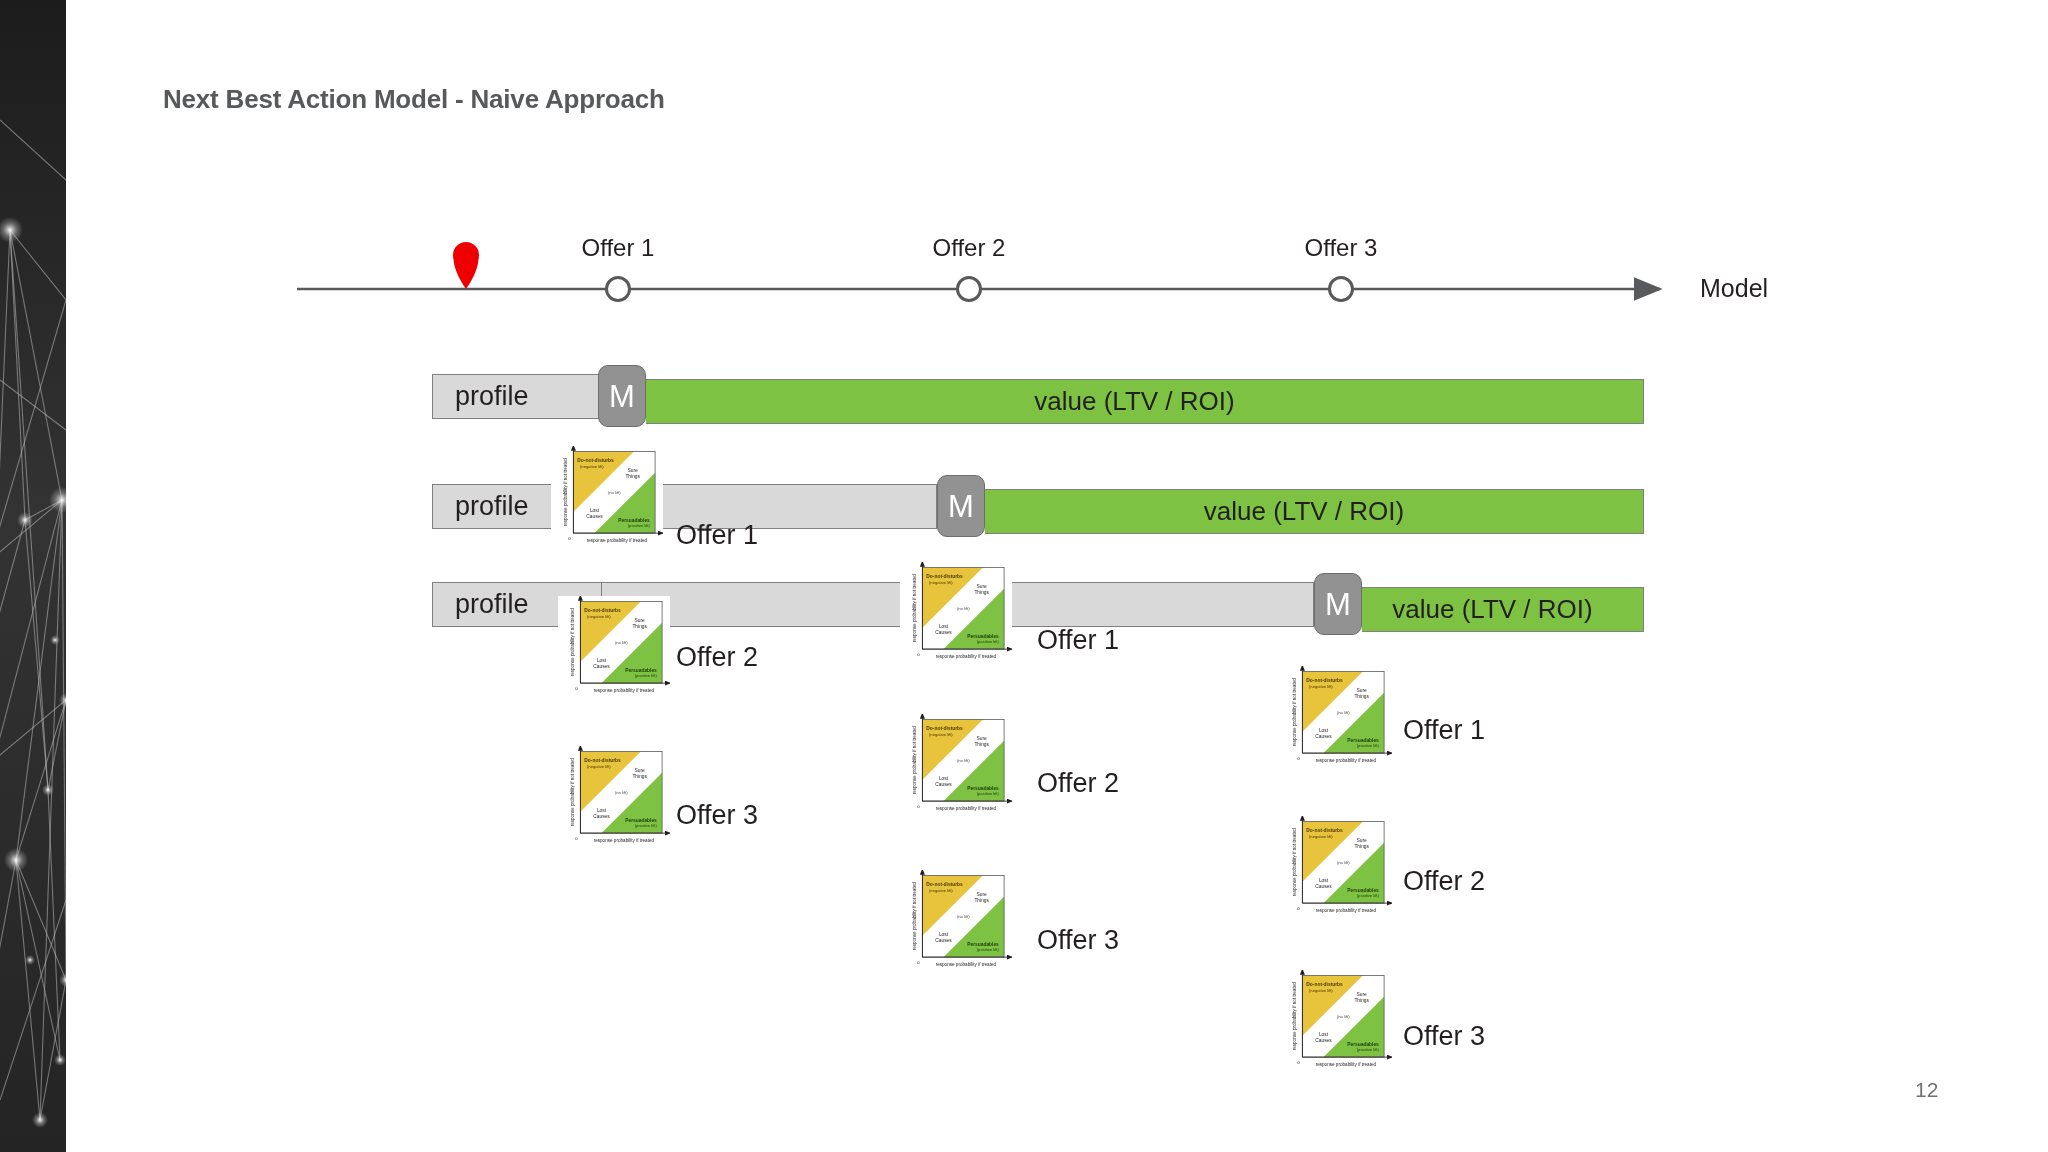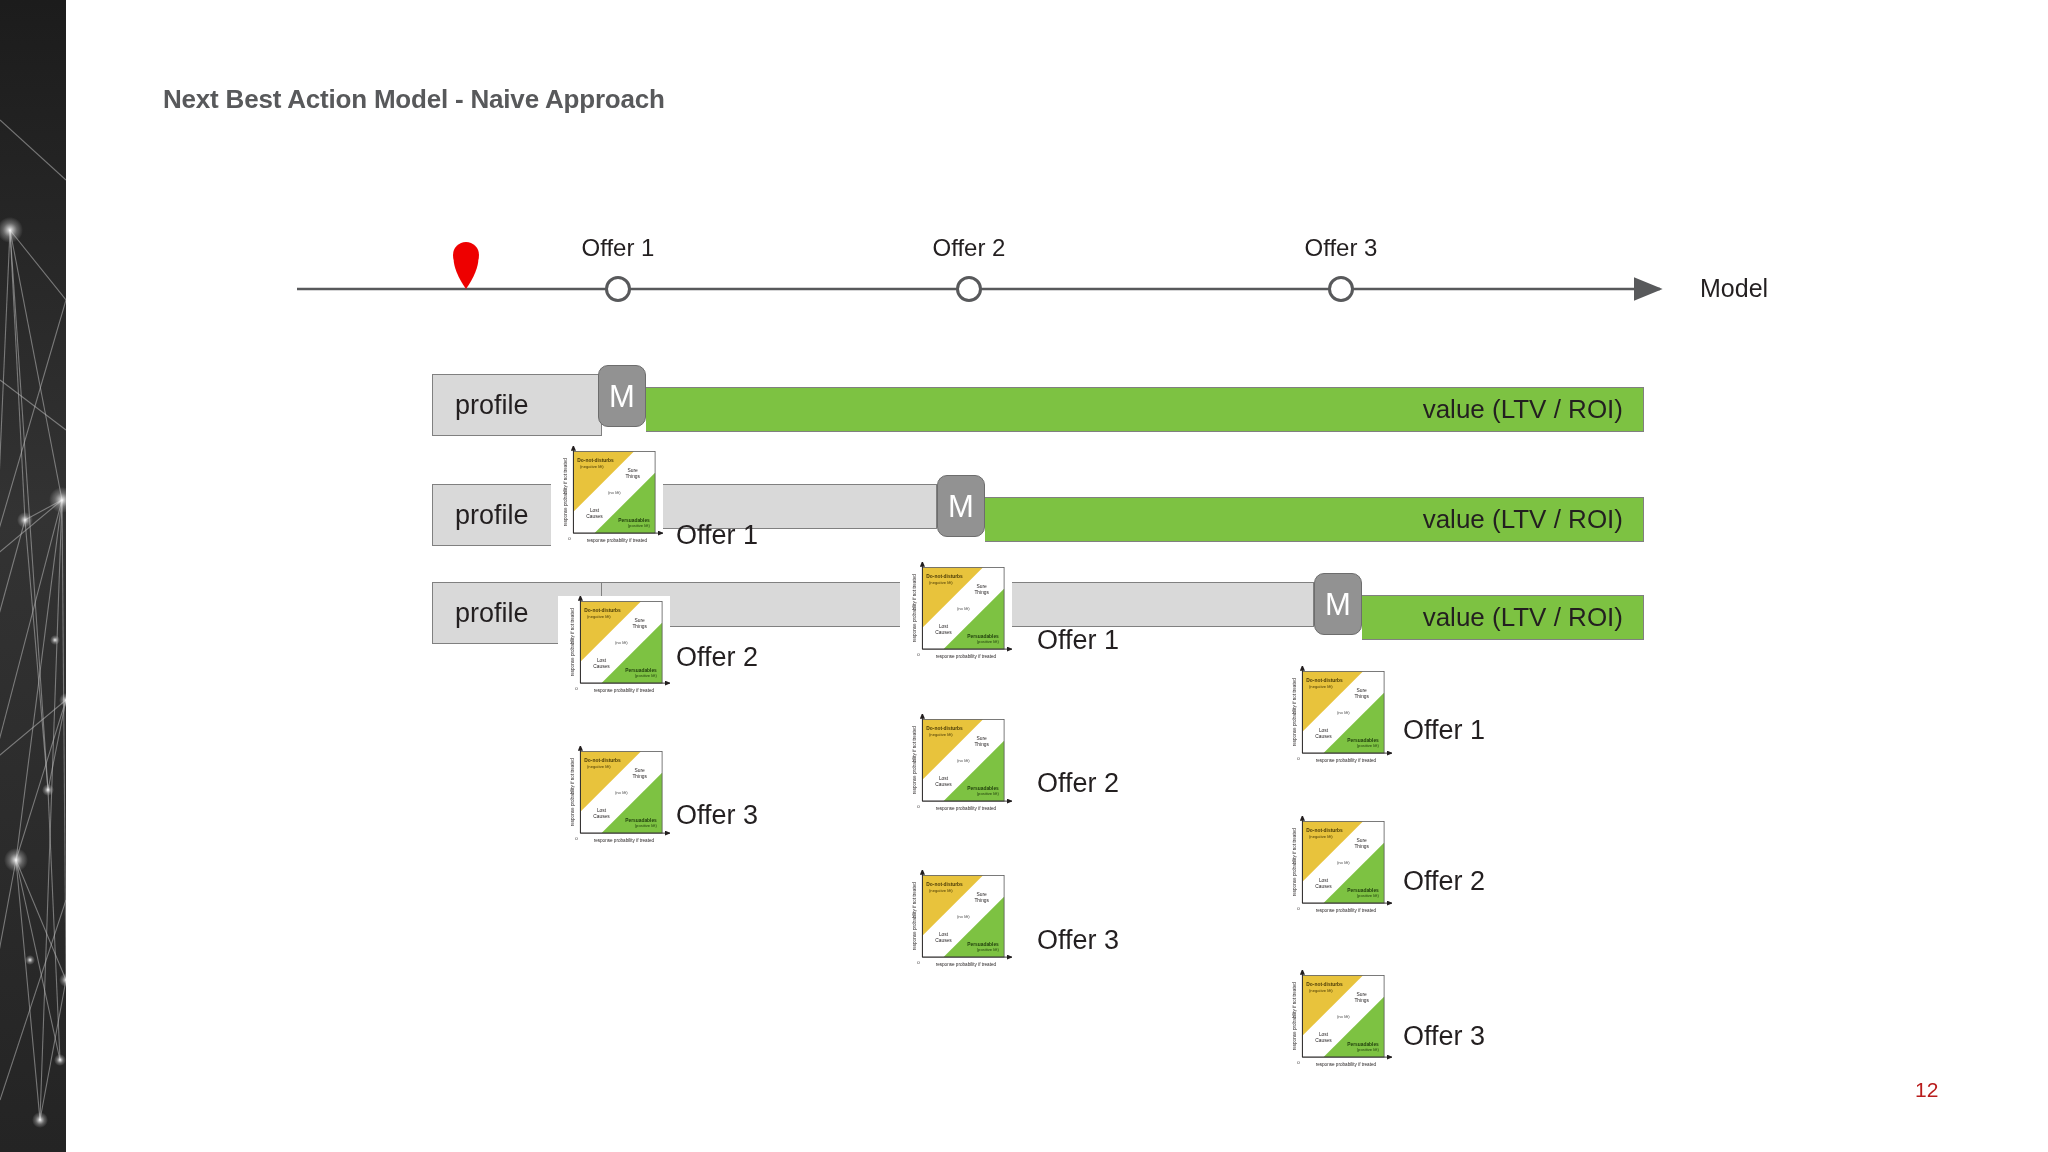--- a/index.html
+++ b/index.html
@@ -33,35 +33,35 @@
     transform: translateX(-50%); white-space: nowrap;
   }
   #time-label {
     position: absolute; left: 1700px; top: 274px;
     font-size: 25px; color: #231f20; white-space: nowrap;
   }
 
   
   .row { position: absolute; height: 45px; }
   .seg-profile {
-    position: absolute; top: 0; height: 62px;
+    position: absolute; top: 0; height: 45px;
     background: #d9d9d9; border: 1px solid #808080;
     display: flex; align-items: center;
   }
   .seg-profile span {
     margin-left: 22px; font-size: 27px; color: #231f20; white-space: nowrap;
   }
   .seg-gray {
     position: absolute; top: 0; height: 45px;
     background: #d9d9d9; border: 1px solid #808080; border-left: none;
   }
   .seg-green {
-    position: absolute; top: 13px; height: 45px;
+    position: absolute; top: 5px; height: 45px;
     background: #7dc242; border: 1px solid #808080; border-left: none;
-    display: flex; align-items: center; justify-content: flex-end;
+    display: flex; align-items: center; justify-content: center;
   }
   .seg-green span {
     margin-right: 20px; font-size: 26px; color: #231f20; white-space: nowrap;
   }
   .m-badge {
     position: absolute; width: 48px; height: 62px; top: -9px;
     background: #929292; border: 1px solid #6d6d6d; border-radius: 10px;
     display: flex; align-items: center; justify-content: center;
     color: #ffffff; font-size: 31px; line-height: 1;
   }
@@ -69,21 +69,21 @@
   
   .uplift { position: absolute; background: #ffffff; }
   .uplift svg { display: block; }
 
   .offer-tag {
     position: absolute; font-size: 27px; color: #231f20; white-space: nowrap;
   }
 
   #page-num {
     position: absolute; left: 1915px; top: 1078px;
-    font-size: 21px; color: #b91c1c;
+    font-size: 21px; color: #737373;
   }
 </style>
 </head>
 <body>
 
 <div id="slide">
 
   <div id="sidebar">
     <svg width="66" height="1152" viewBox="0 0 66 1152">
       <defs>

